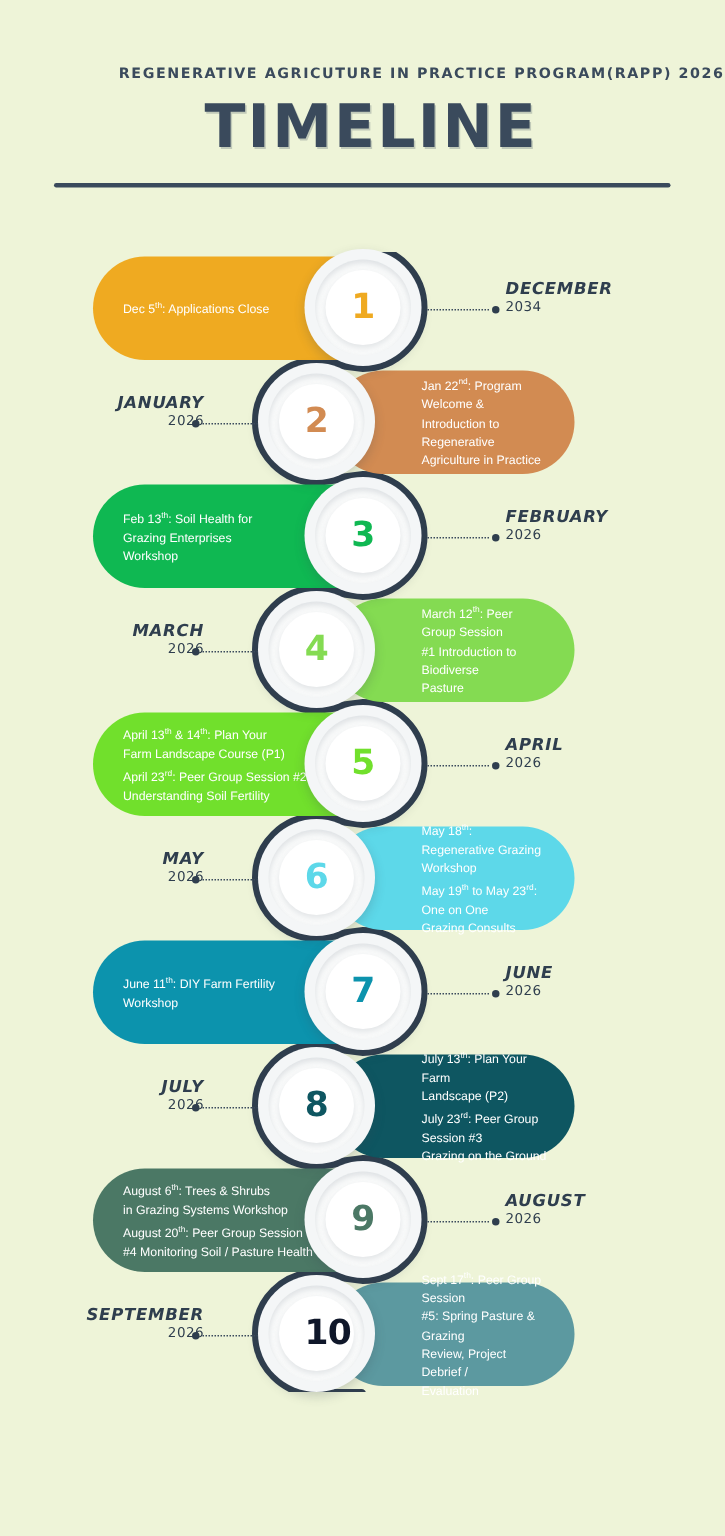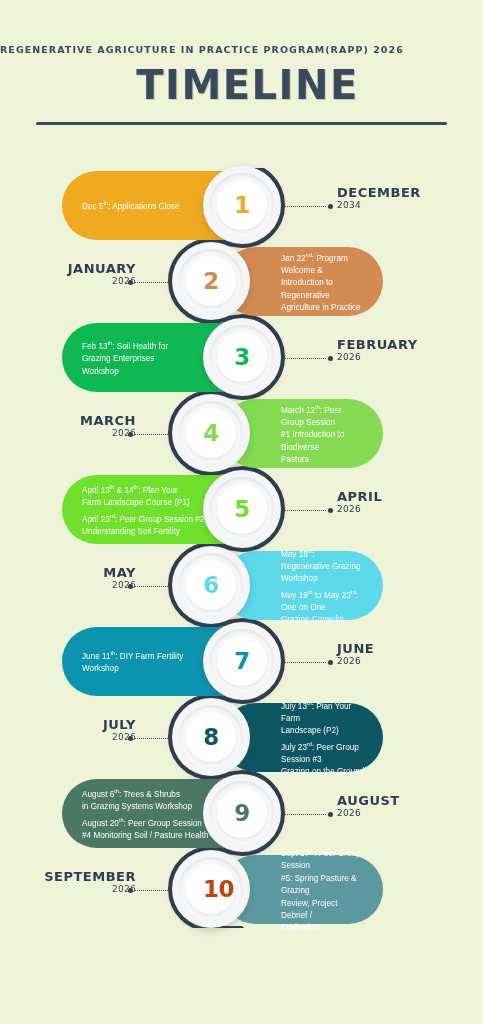--- a/index.html
+++ b/index.html
@@ -11,21 +11,21 @@
   }
   #page {
     position: relative;
     width: 483px; height: 1024px;
     background: #EEF4D8;
   }
 
   
   .kicker {
     position: absolute; top: 44px; left: 0; width: 483px;
-    text-align: left;
+    text-align: right;
     font-size: 9.5px;
     font-weight: bold;
     letter-spacing: 1.05px;
     color: #3A4A5C;
     text-transform: uppercase;
     font-family: "DejaVu Sans", sans-serif;
   }
   .maintitle {
     position: absolute; top: 62px; left: 0; width: 483px;
     text-align: center;
@@ -128,25 +128,26 @@
 
   
   .month {
     position: absolute;
     top: 18px;
     width: 130px;
     font-family: "DejaVu Sans", sans-serif;
     color: #2F3E4E;
   }
   .month-name {
-    font-size: 13px;
+    font-size: 11px;
     font-weight: bold;
     letter-spacing: .5px;
     line-height: 13px;
     text-transform: uppercase;
+    font-style: italic;
   }
   .month-year {
     font-size: 9px;
     letter-spacing: .3px;
     line-height: 12px;
   }
   .row.left  .month { left: 337px; text-align: left; }
   .row.right .month { left: 16px;  width: 120px; text-align: right; }
 
   
@@ -332,21 +333,21 @@
           <div class="connector">
             <span class="conn-dot"></span>
             <span class="conn-dots"></span>
           </div>
         </div>
         <div class="row right" style="top: 684px;">
           <div class="pill" style="background: rgb(92, 153, 160);">
             <div class="pill-text">Sept 17<sup>th</sup>: Peer Group Session<br>#5: Spring Pasture &amp; Grazing<br>Review, Project Debrief /<br>Evaluation</div>
           </div>
           <div class="badge">
-            <span class="badge-num" style="color: #c2410c; margin-left: 15px;">10</span>
+            <span class="badge-num" style="color: #0f172a; margin-left: 15px;">10</span>
           </div>
           <div class="month">
             <div class="month-name">SEPTEMBER</div>
             <div class="month-year">2026</div>
           </div>
           <div class="connector">
             <span class="conn-dot"></span>
             <span class="conn-dots"></span>
           </div>
         </div>

